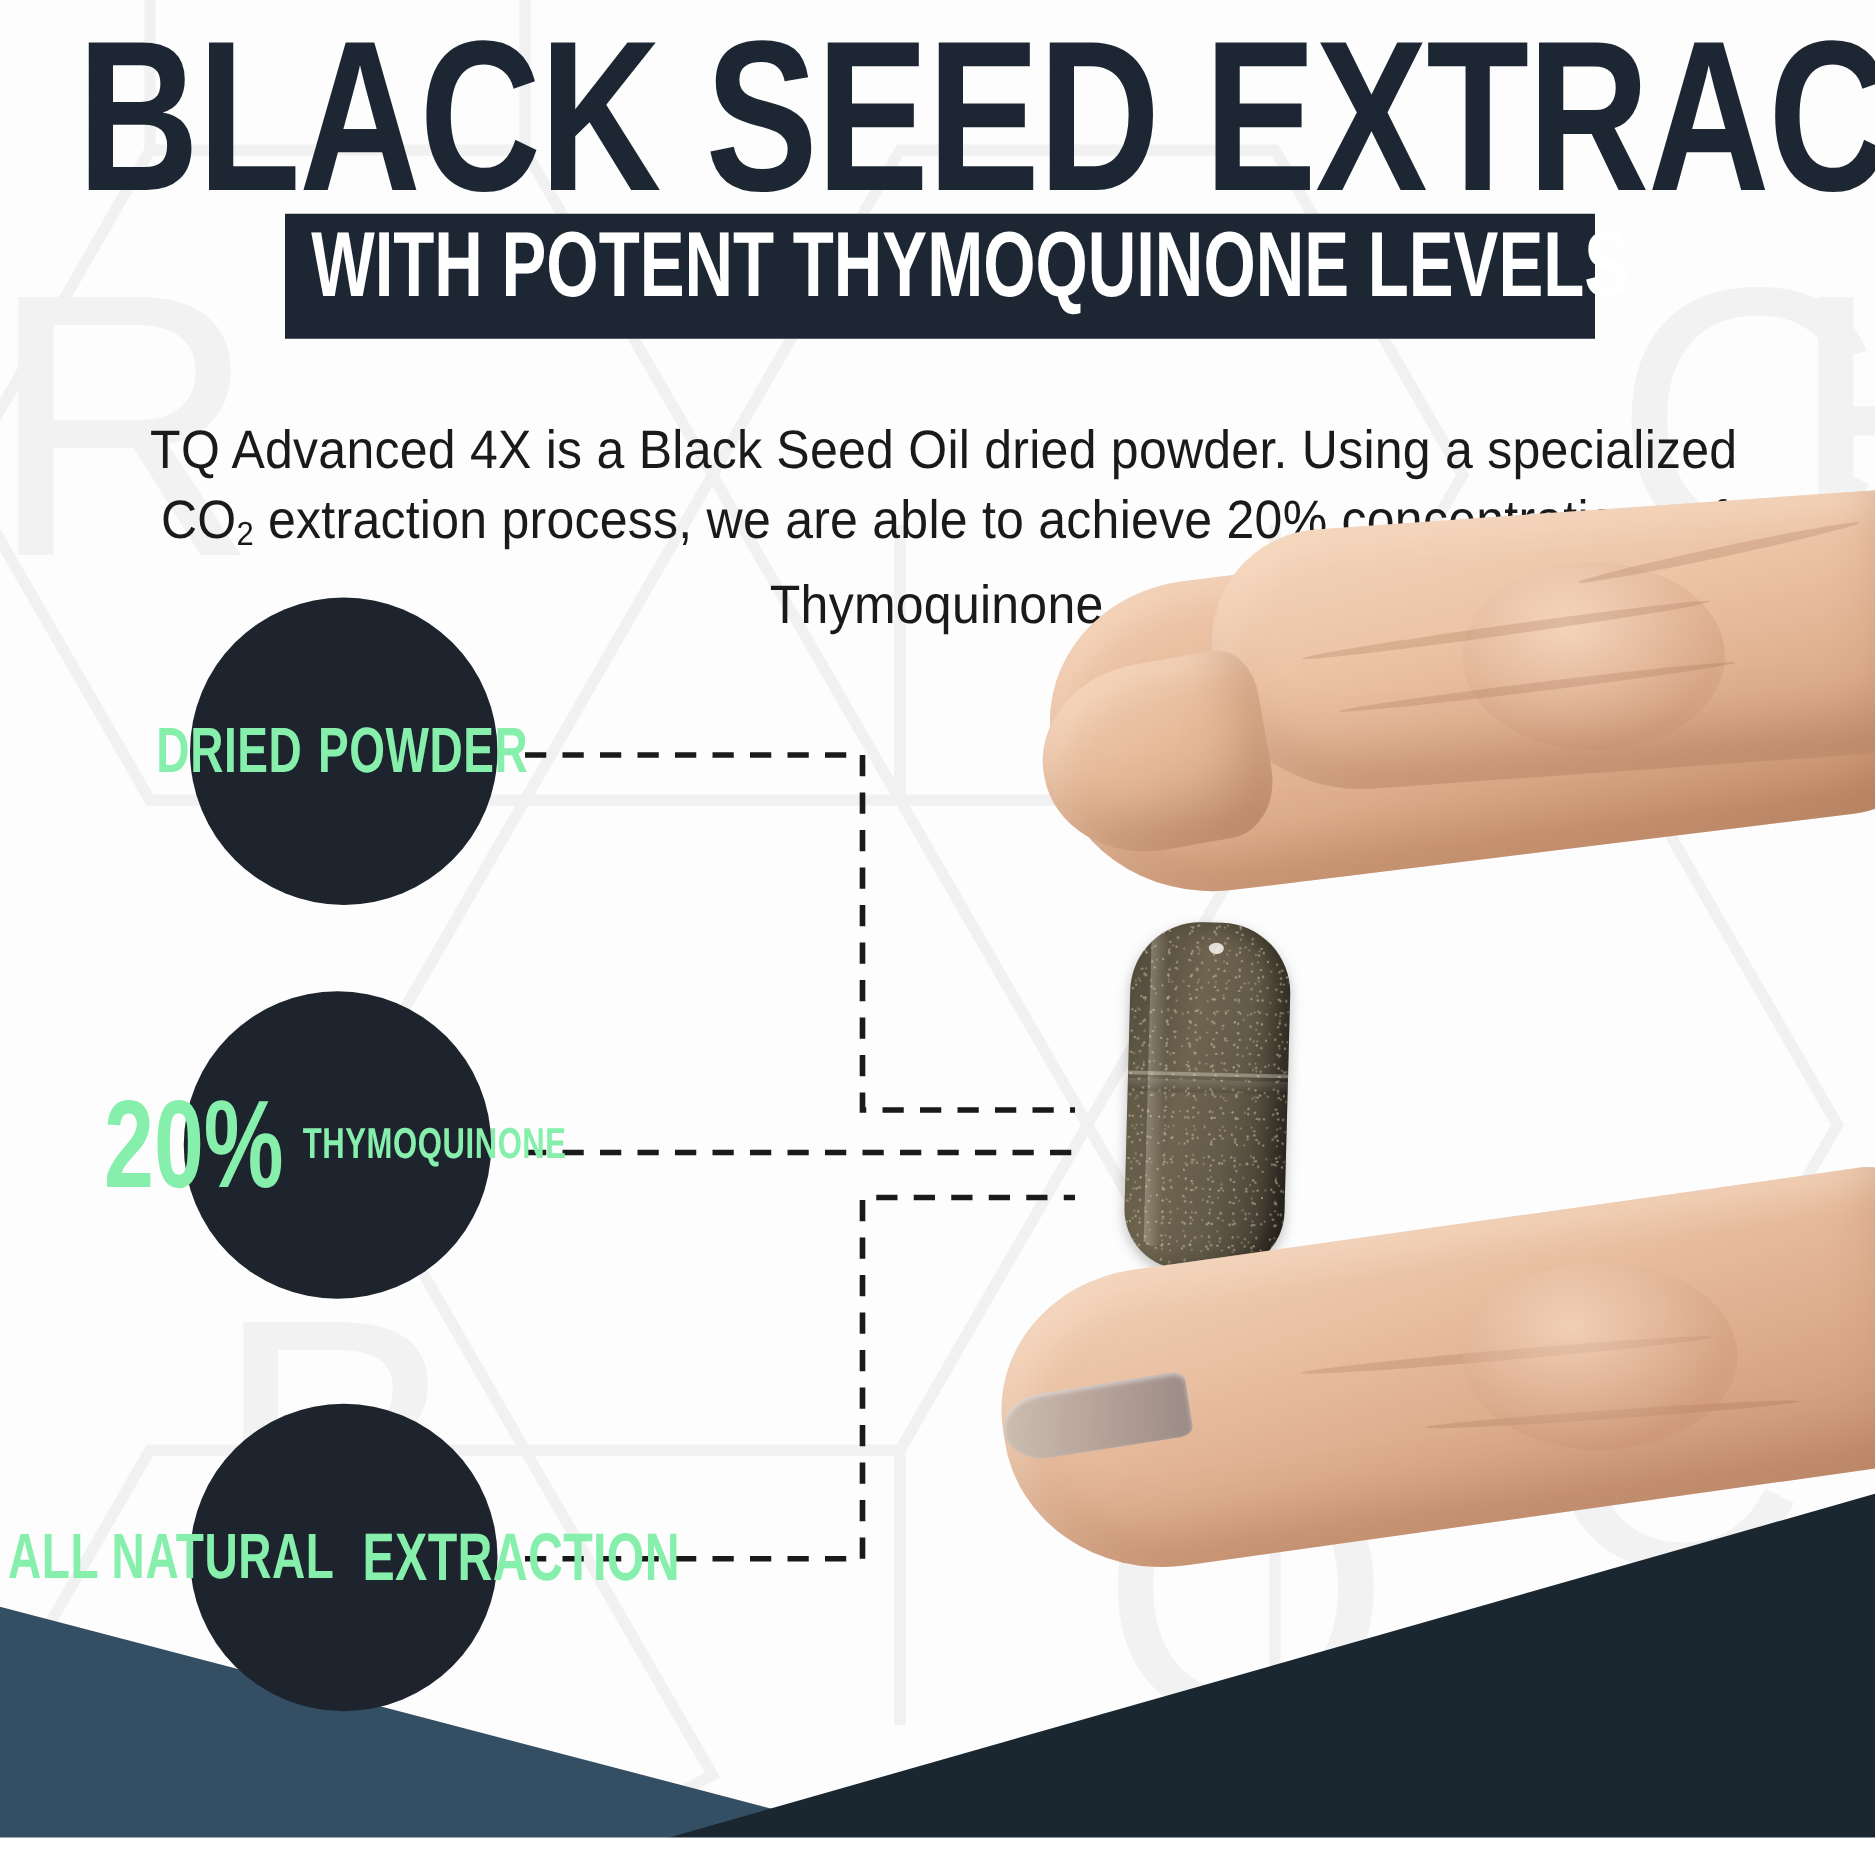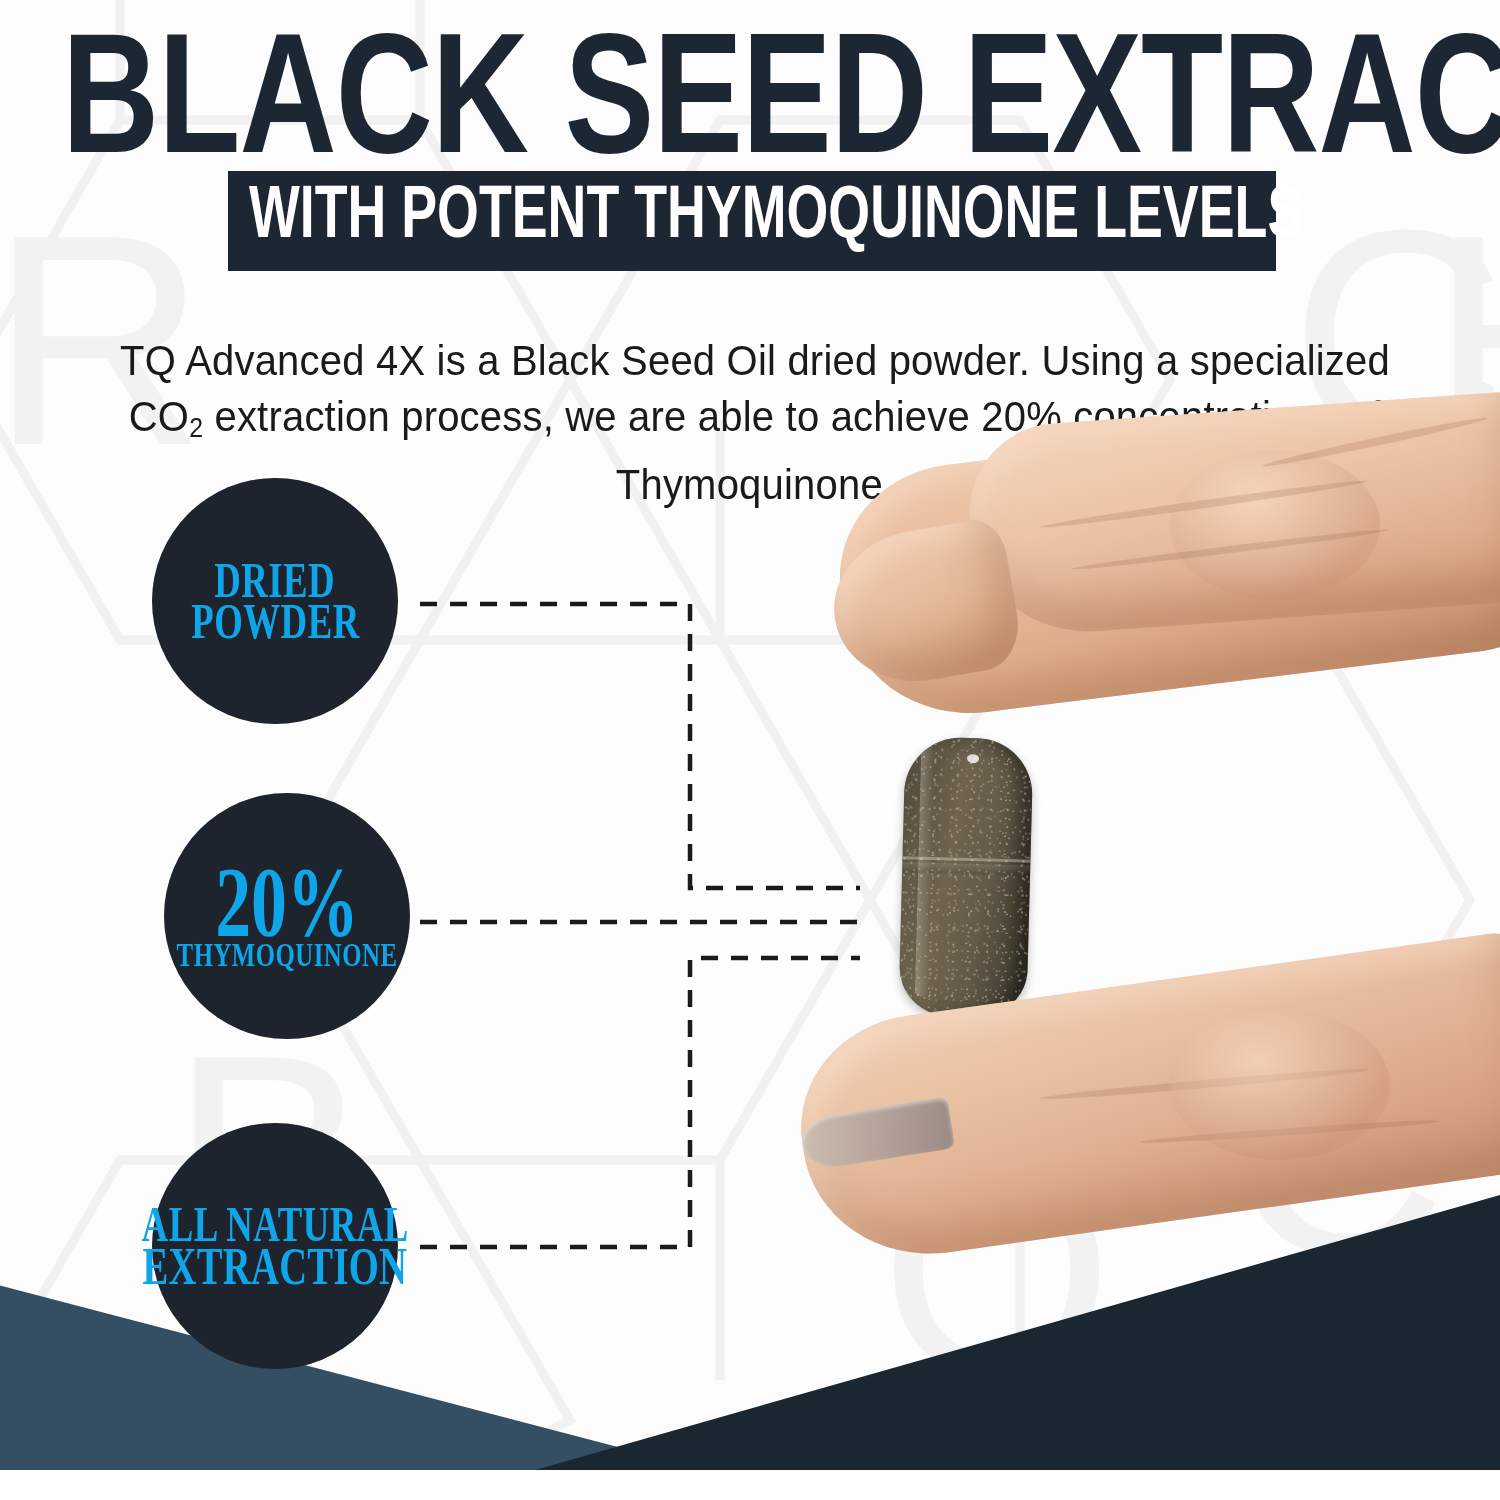--- a/index.html
+++ b/index.html
@@ -51,28 +51,28 @@
     font-size:40px;line-height:52px;font-weight:400;
     letter-spacing:.2px;
     transform:scaleY(1.08);transform-origin:center top;
   }
   #body-copy sub{font-size:.62em;vertical-align:-.22em;}
 
   
   .badge{
     position:absolute;width:246px;height:246px;border-radius:50%;
     background:#1d242e;
-    display:flex;flex-direction:column;
+    display:flex;
     align-items:center;justify-content:center;
-    color:#0ea5e9;text-align:center;
-    font-family:Liberation Serif, serif;
+    color:#86efac;text-align:center;
+    font-family:Liberation Sans, sans-serif;
     font-weight:700;
   }
   #badge-1{left:152px;top:478px;}
-  #badge-2{left:164px;top:793px;}
+  #badge-2{left:147px;top:793px;}
   #badge-3{left:152px;top:1123px;text-align:center;}
 
   .b-line{
     display:block;line-height:1.02;white-space:nowrap;
     transform:scaleX(.92) scaleY(1.28);
   }
   .b-lg{font-size:40px;letter-spacing:.5px;}
   .b-xl{font-size:78px;letter-spacing:0px;}
   .b-sm{font-size:27px;letter-spacing:.5px;}
   .b-md{font-size:42px;letter-spacing:.3px;}

